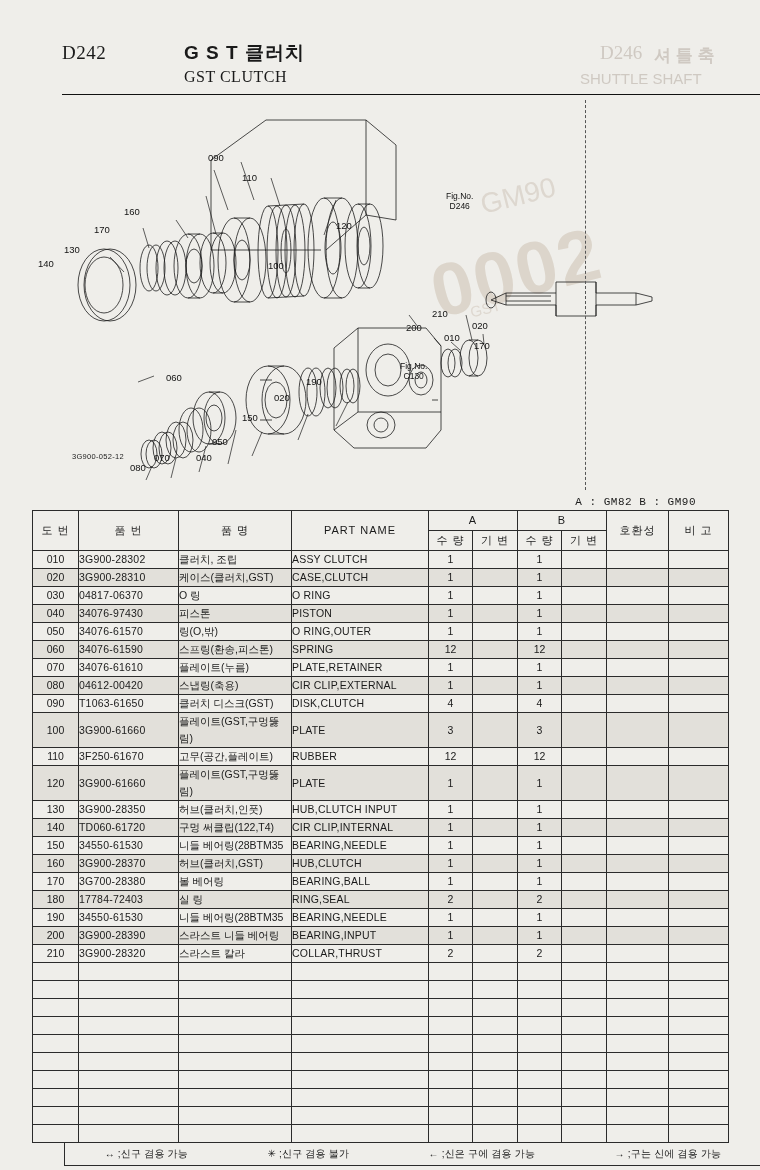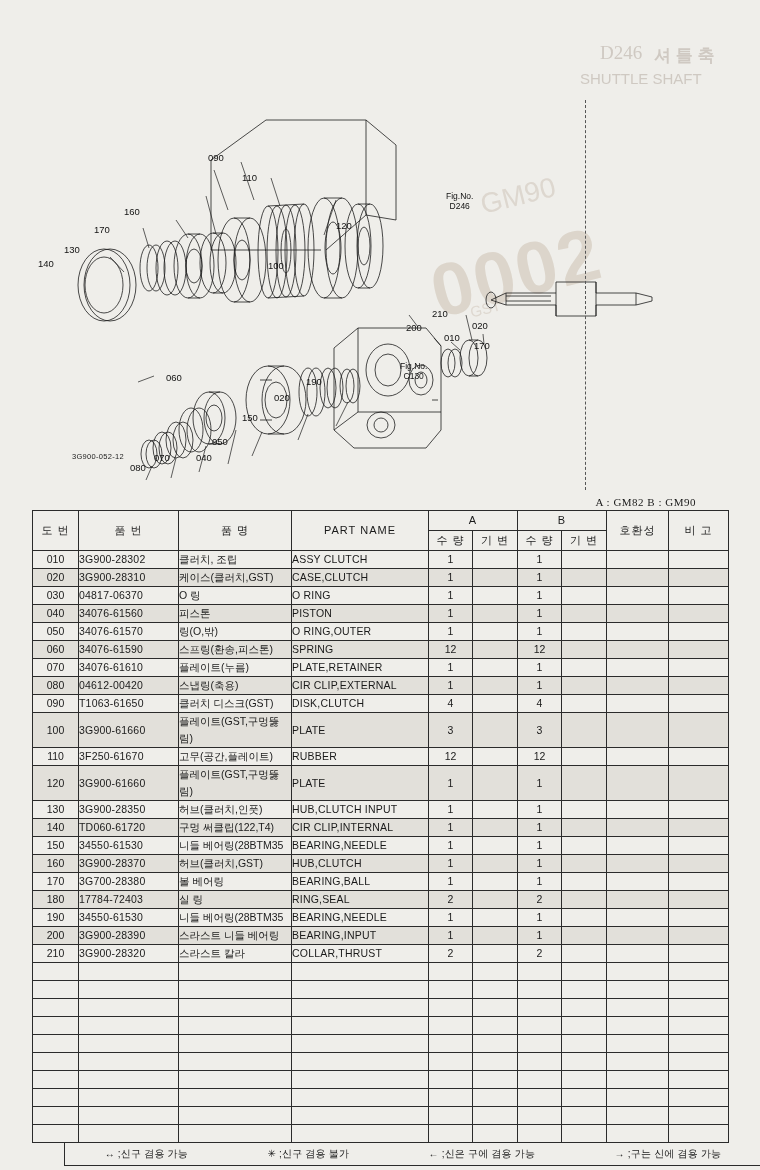--- a/index.html
+++ b/index.html
@@ -64,21 +64,21 @@
     color:#111;
   }
   .fig-lbl{font-size:8.5px;line-height:1.15;text-align:center;}
   .drawno{
     position:absolute;left:72px;top:452px;font-size:7.5px;letter-spacing:.3px;
     font-family:"Liberation Sans",sans-serif;color:#222;text-align:center;
   }
   
   .ab-legend{
     position:absolute;right:64px;top:496px;font-size:11px;letter-spacing:.5px;
-    font-family:Liberation Serif, serif;
+    font-family:Liberation Mono, monospace;
     text-align:center;
   }
   
   .tbl-wrap{
     position:absolute;left:32px;top:510px;width:696px;
   }
   table.parts{
     border-collapse:collapse;width:696px;
     font-size:10.5px;
     table-layout:fixed;
@@ -135,20 +135,26 @@
 
 <div class="page">
 
   <div class="ghost g-code">D246</div>
   <div class="ghost g-kr">셔 틀 축</div>
   <div class="ghost g-en">SHUTTLE SHAFT</div>
   <div class="ghost g-big">0002</div>
   <div class="ghost g-med">GM90</div>
   <div class="ghost g-small">GST</div>
 
+  <div class="hdr">
+    <div class="code">D242</div>
+    <div class="title-kr">G S T 클러치</div>
+    <div class="title-en">GST CLUTCH</div>
+    <div class="hdr-rule"></div>
+  </div>
 
   <div class="illus">
     <svg width="690" height="390" viewBox="0 0 690 390">
       <g fill="none" stroke="#1d1d1d" stroke-width="0.8">
 
         <path d="M175 60 L230 20 L330 20 L330 115 L290 150"></path>
         <path d="M175 60 L175 150 L285 150"></path>
         <path d="M330 20 L360 45 L360 120 L330 115"></path>
 
         <ellipse cx="68" cy="185" rx="26" ry="36"></ellipse>
@@ -354,21 +360,21 @@
             <td class="enm">O RING</td>
             <td class="qty">1</td>
             <td class="qty"></td>
             <td class="qty">1</td>
             <td class="qty"></td>
             <td class="qty"></td>
             <td class="qty"></td>
           </tr>
           <tr class="shaded">
             <td class="dno">040</td>
-            <td class="pno">34076-61560</td>
+            <td class="pno">34076-97430</td>
             <td class="knm">피스톤</td>
             <td class="enm">PISTON</td>
             <td class="qty">1</td>
             <td class="qty"></td>
             <td class="qty">1</td>
             <td class="qty"></td>
             <td class="qty"></td>
             <td class="qty"></td>
           </tr>
           <tr>

